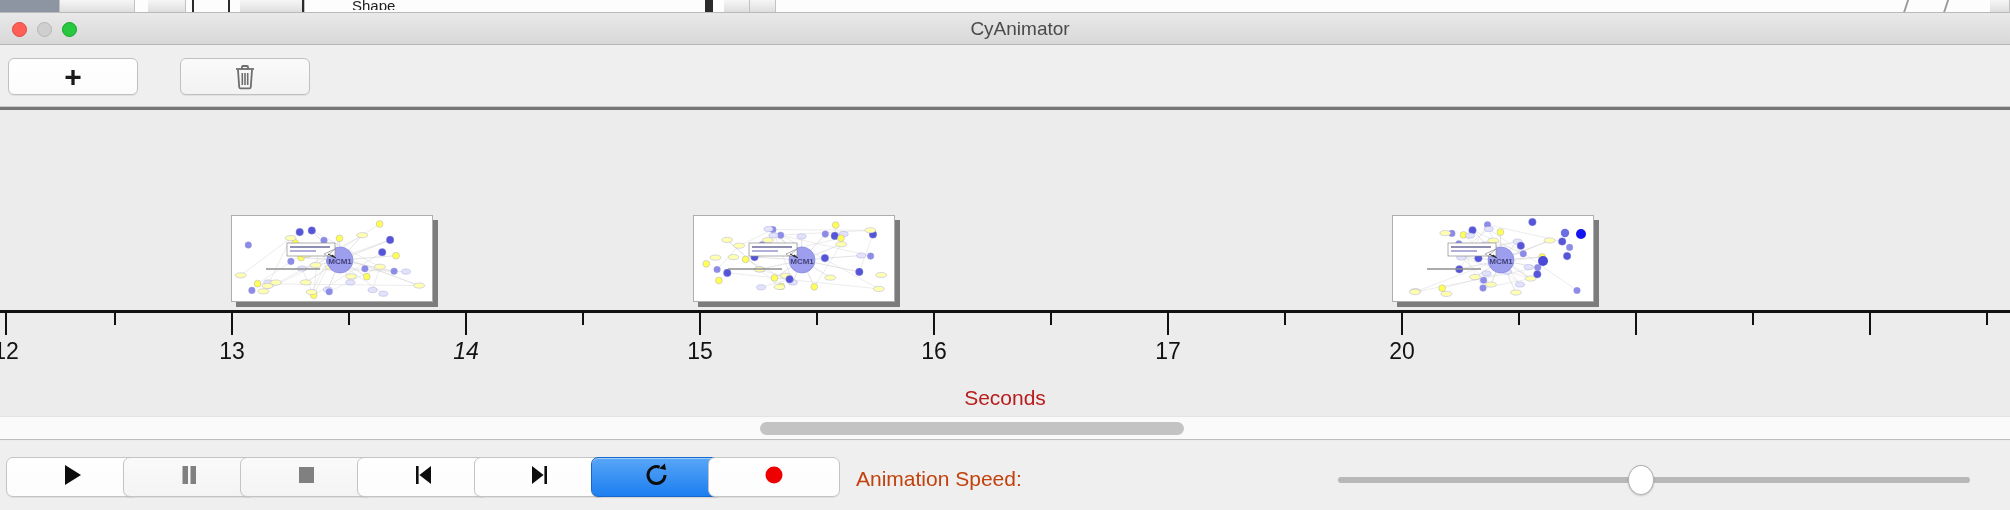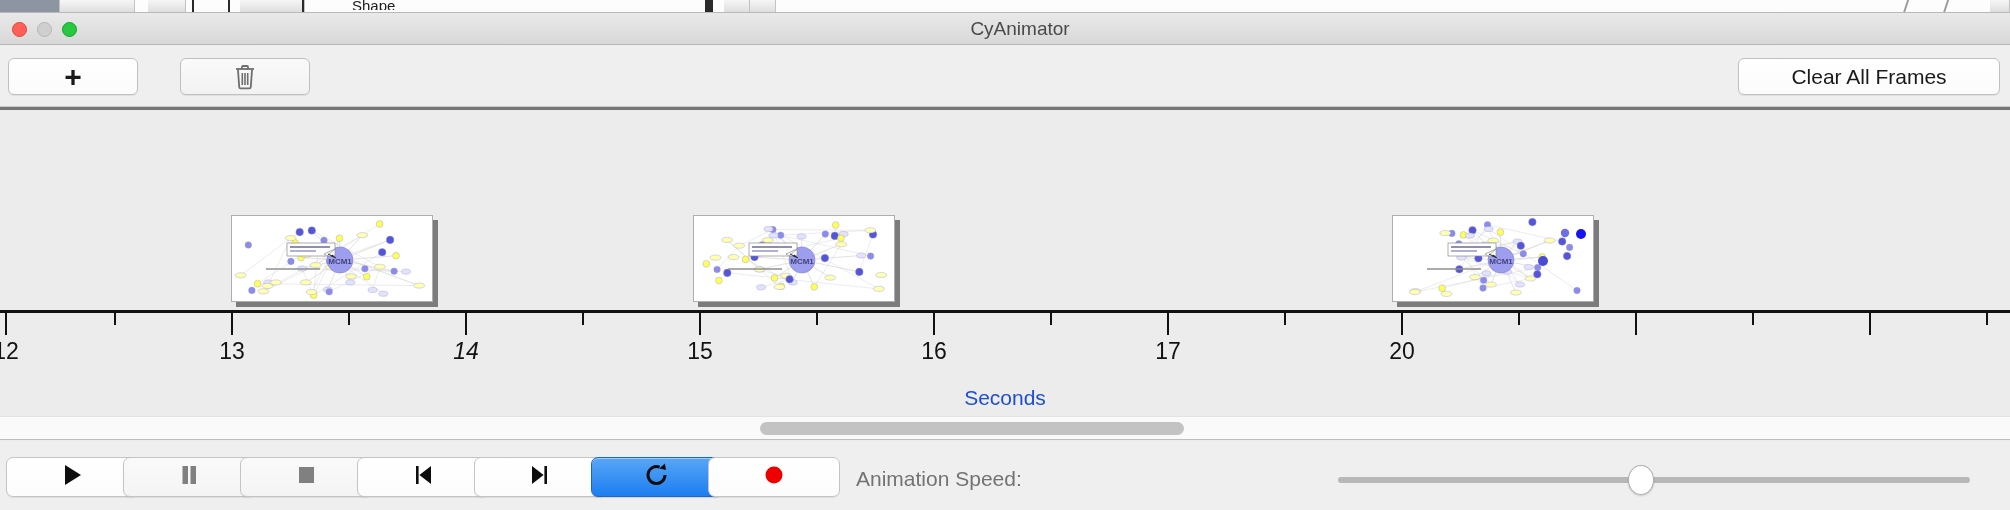--- a/index.html
+++ b/index.html
@@ -109,21 +109,21 @@
   }
   .tick { position: absolute; width: 2px; background: #111; top: 203px; }
   .tick.major { height: 22px; }
   .tick.minor { height: 12px; }
   .tick-label {
     position: absolute; top: 228px; font-size: 23px; color: #121212;
     transform: translateX(-50%); white-space: nowrap;
   }
   .axis-name {
     position: absolute; top: 276px; width: 2010px; text-align: center;
-    font-size: 21px; color: #1d4ed8;
+    font-size: 21px; color: #b91c1c;
   }
 
   
   .scroll-track {
     position: absolute; left: 0; top: 416px; width: 2010px; height: 24px;
     background: #fafafa; border-top: 1px solid #e3e3e3; border-bottom: 1px solid #bdbdbd;
   }
   .scroll-thumb {
     position: absolute; top: 5px; height: 13px; border-radius: 7px;
     background: #c3c3c3; cursor: pointer;
@@ -142,21 +142,21 @@
     box-shadow: 0 1px 1px rgba(0,0,0,.07);
     cursor: pointer;
   }
   .ctl.dim { background: linear-gradient(to bottom,#fafafa,#f4f4f4); }
   .ctl.active {
     background: linear-gradient(to bottom,#58a6f7 0%,#1d7ef0 100%);
     border: 1px solid #1668cc;
     box-shadow: inset 0 1px 0 rgba(255,255,255,.45), 0 1px 1px rgba(0,0,0,.12);
   }
   .speed-label {
-    position: absolute; top: 26px; font-size: 21px; color: #737373; white-space: nowrap;
+    position: absolute; top: 26px; font-size: 21px; color: #c2410c; white-space: nowrap;
   }
   .slider { position: absolute; top: 36px; height: 6px; }
   .slider-track {
     position: absolute; left: 0; top: 0; width: 100%; height: 6px;
     background: #b8b8b8; border-radius: 3px;
   }
   .slider-thumb {
     position: absolute; top: -12px; width: 26px; height: 30px;
     border-radius: 50%; background: #ffffff;
     border: 1px solid #b0b0b0; box-shadow: 0 1px 2px rgba(0,0,0,.18);
@@ -200,23 +200,20 @@
     </div>
     <div class="tb-btn muted" id="btn-del">
       <span class="trash-glyph">
         <svg width="22" height="26" viewBox="0 0 22 26">
           <path d="M2 5 H20" stroke="#6e6e6e" stroke-width="1.8" fill="none"></path>
           <path d="M8 5 V3 Q8 2 9 2 H13 Q14 2 14 3 V5" stroke="#6e6e6e" stroke-width="1.8" fill="none"></path>
           <path d="M4 6 L5.2 23 Q5.3 24.4 6.7 24.4 H15.3 Q16.7 24.4 16.8 23 L18 6" stroke="#6e6e6e" stroke-width="1.8" fill="none"></path>
           <path d="M8.3 9 V21 M11 9 V21 M13.7 9 V21" stroke="#6e6e6e" stroke-width="1.6" fill="none"></path>
         </svg>
       </span>
-    </div>
-    <div class="tb-btn" id="btn-clear">
-      <span>Clear All Frames</span>
     </div>
   </div>
 
   <div class="divider"></div>
 
   <div class="timeline">
 
     <div id="frames-layer">
         <div class="frame" style="left: 231px; top: 105px;">
           <div class="shadow"></div>

